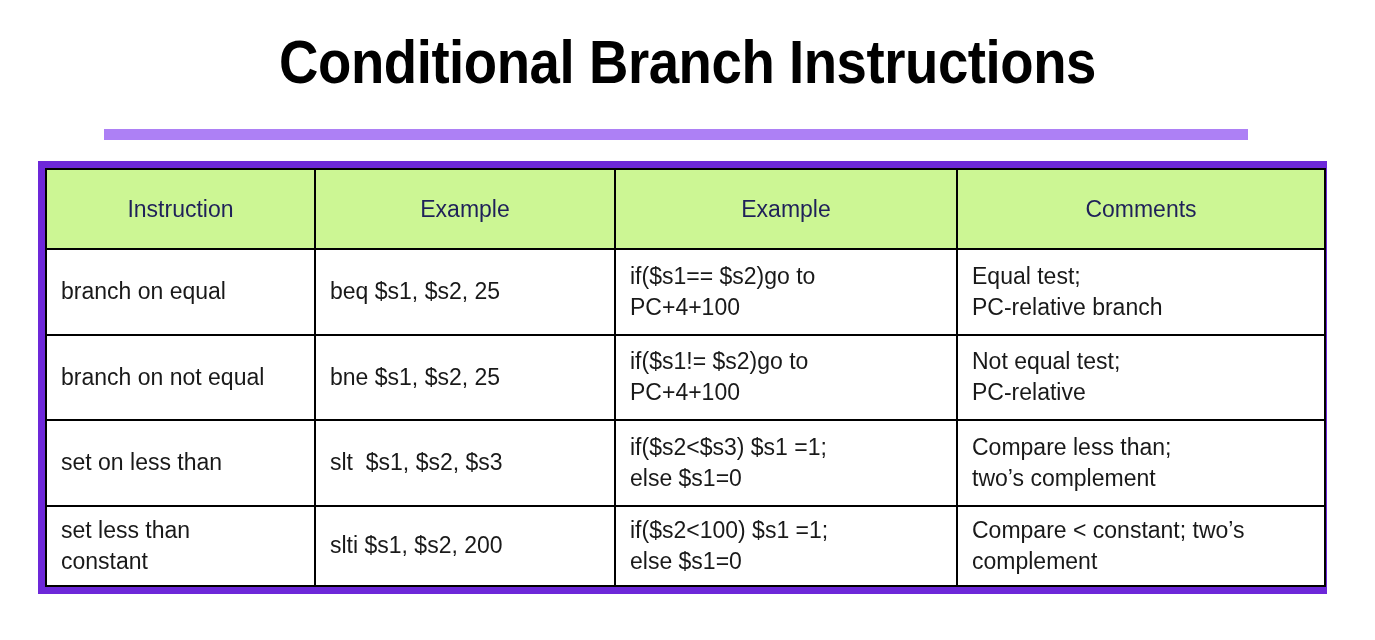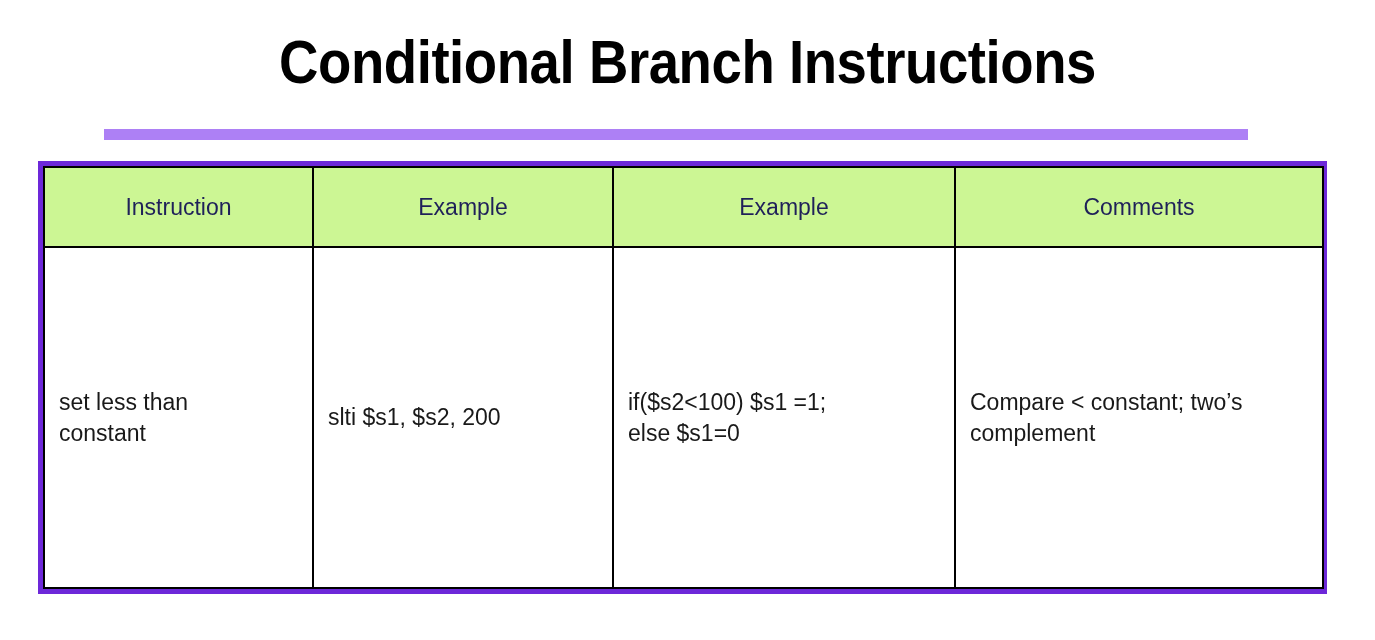--- a/index.html
+++ b/index.html
@@ -44,21 +44,21 @@
   }
 
   
   .table-wrap {
     position: absolute;
     left: 38px;
     top: 161px;
     width: 1289px;
     height: 433px;
     box-sizing: border-box;
-    border: 5px solid #6d28d9;
+    border: 7px solid #6d28d9;
     background: #ffffff;
   }
   table.instr-table {
     border-collapse: collapse;
     table-layout: fixed;
     width: 100%;
     height: 100%;
   }
   table.instr-table col.c1 { width: 269px; }
   table.instr-table col.c2 { width: 300px; }
@@ -117,22 +117,70 @@
     <thead>
       <tr>
         <th>Instruction</th>
         <th>Example</th>
         <th>Example</th>
         <th>Comments</th>
       </tr>
     </thead>
     <tbody>
 
-
-
+      <tr>
+        <td>
+          <span class="cell-line">branch on equal</span>
+        </td>
+        <td>
+          <span class="cell-line">beq $s1, $s2, 25</span>
+        </td>
+        <td>
+          <span class="cell-line">if($s1== $s2)go to</span>
+          <span class="cell-line">PC+4+100</span>
+        </td>
+        <td>
+          <span class="cell-line">Equal test;</span>
+          <span class="cell-line">PC-relative branch</span>
+        </td>
+      </tr>
+
+      <tr>
+        <td>
+          <span class="cell-line">branch on not equal</span>
+        </td>
+        <td>
+          <span class="cell-line">bne $s1, $s2, 25</span>
+        </td>
+        <td>
+          <span class="cell-line">if($s1!= $s2)go to</span>
+          <span class="cell-line">PC+4+100</span>
+        </td>
+        <td>
+          <span class="cell-line">Not equal test;</span>
+          <span class="cell-line">PC-relative</span>
+        </td>
+      </tr>
+
+      <tr>
+        <td>
+          <span class="cell-line">set on less than</span>
+        </td>
+        <td>
+          <span class="cell-line">slt  $s1, $s2, $s3</span>
+        </td>
+        <td>
+          <span class="cell-line">if($s2&lt;$s3) $s1 =1;</span>
+          <span class="cell-line">else $s1=0</span>
+        </td>
+        <td>
+          <span class="cell-line">Compare less than;</span>
+          <span class="cell-line">two’s complement</span>
+        </td>
+      </tr>
 
       <tr>
         <td>
           <span class="cell-line">set less than</span>
           <span class="cell-line">constant</span>
         </td>
         <td>
           <span class="cell-line">slti $s1, $s2, 200</span>
         </td>
         <td>

